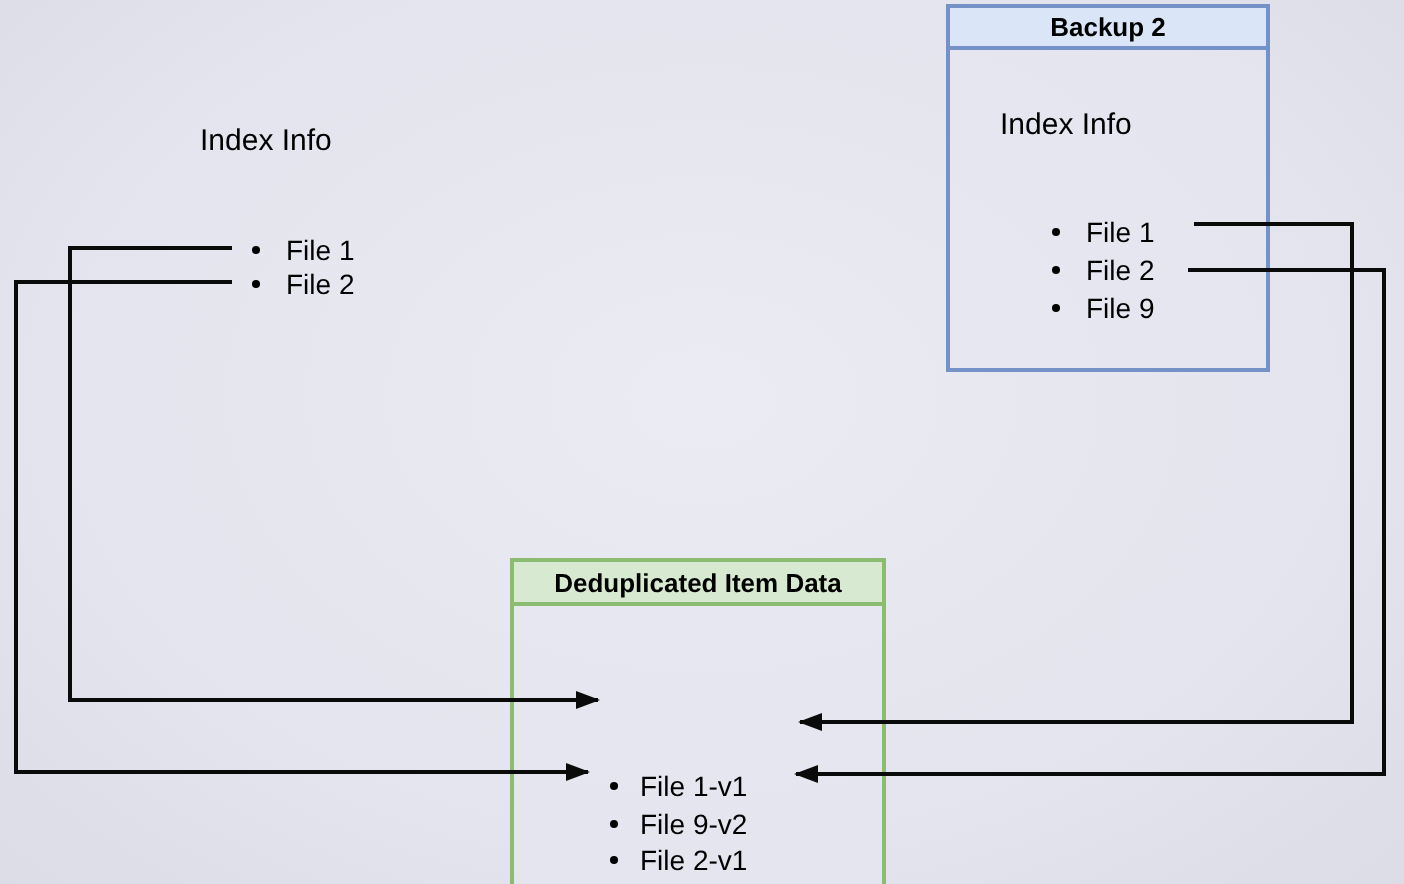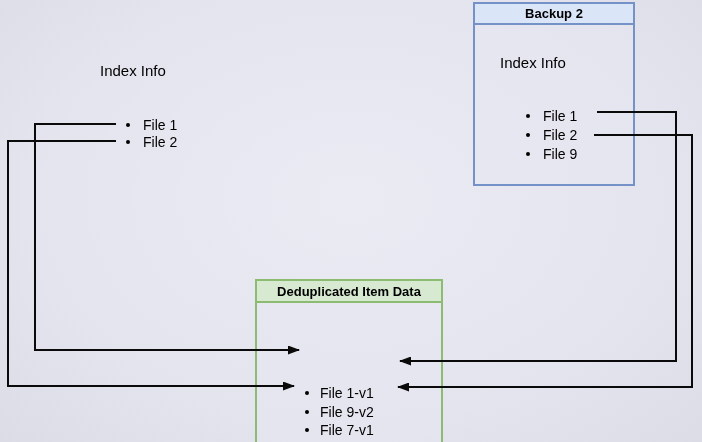--- a/index.html
+++ b/index.html
@@ -79,16 +79,16 @@
       <li>File 2</li>
       <li>File 9</li>
     </ul>
 
   <div class="box green" id="dedup">
     <div class="box-header">Deduplicated Item Data</div>
   </div>
   <ul class="filelist" id="dd-files">
       <li>File 1-v1</li>
       <li>File 9-v2</li>
-      <li>File 7-v1</li>
+      <li>File 2-v1</li>
     </ul>
 
 </div>
 
 </body></html>

